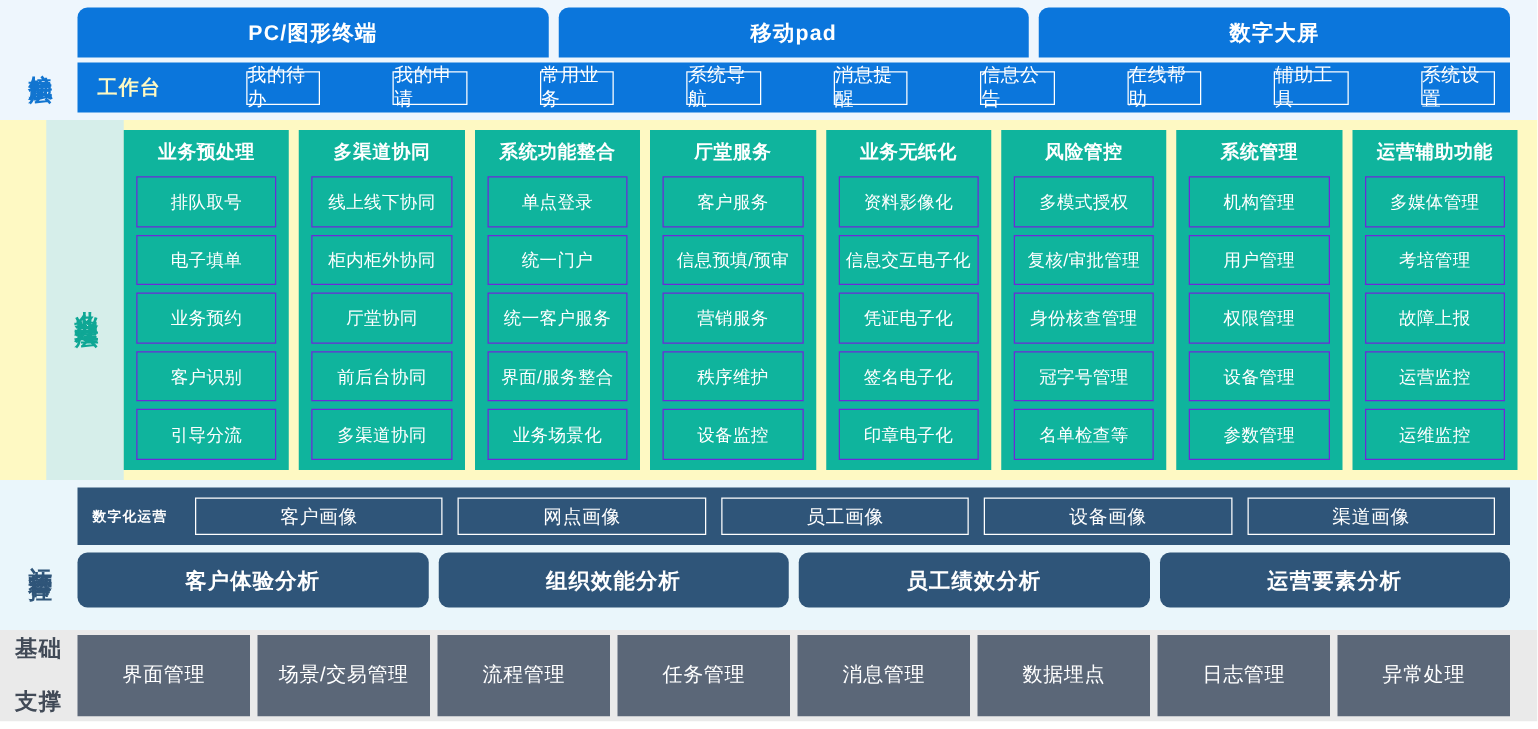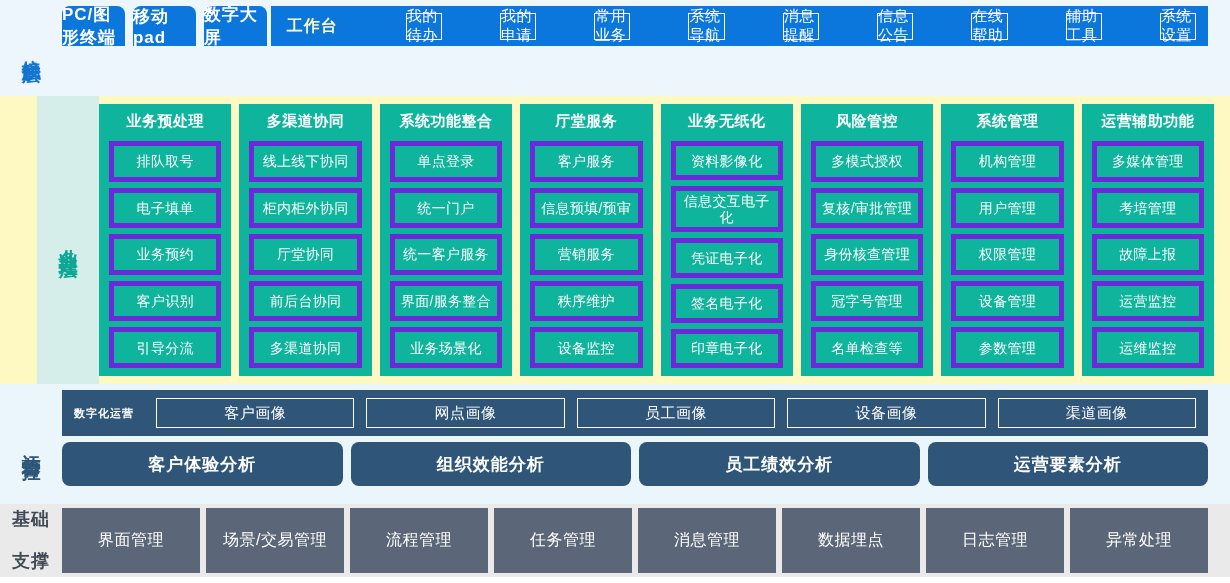--- a/index.html
+++ b/index.html
@@ -64,21 +64,21 @@
     background: #eef6fd;
     padding: 6px 0 6px 0;
   }
   #band-touch .band-label {
     color: #1275d0;
     background: #eef6fd;
   }
   #band-touch .band-body {
     padding-right: 22px;
     display: flex;
-    flex-direction: row;
+    flex-direction: column;
     gap: 4px;
   }
   .channel-row {
     display: flex;
     gap: 8px;
     height: 40px;
   }
   .channel-chip {
     flex: 1 1 0;
     background: #0b76dc;
@@ -151,21 +151,21 @@
   .biz-col-title {
     color: #ffffff;
     font-size: 15px;
     font-weight: bold;
     text-align: center;
     letter-spacing: 0.5px;
     padding: 2px 0 4px 0;
   }
   .biz-item {
     flex: 1 1 0;
-    border: 5px solid #6d28d9;
+    border: 1px solid #6d28d9;
     color: #ffffff;
     font-size: 14px;
     display: flex;
     align-items: center;
     justify-content: center;
     text-align: center;
     line-height: 1.15;
     box-sizing: border-box;
     padding: 2px 2px;
     letter-spacing: 0.3px;

